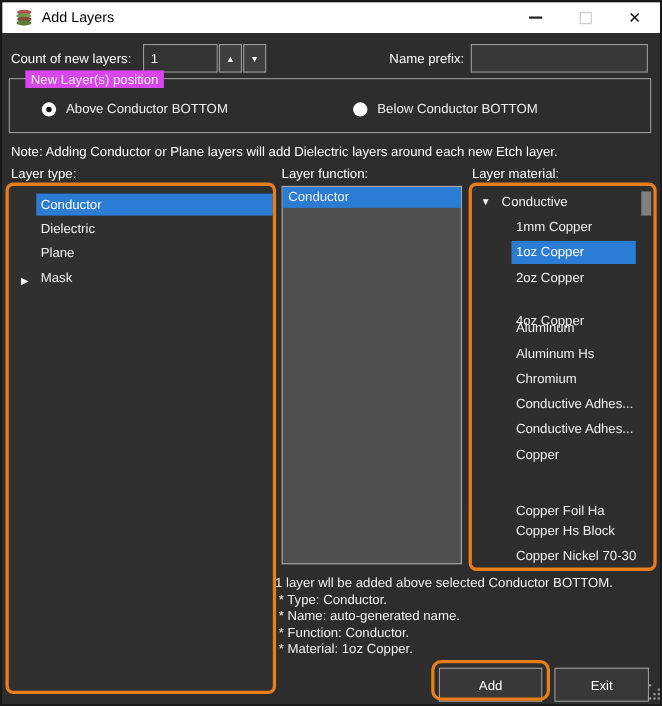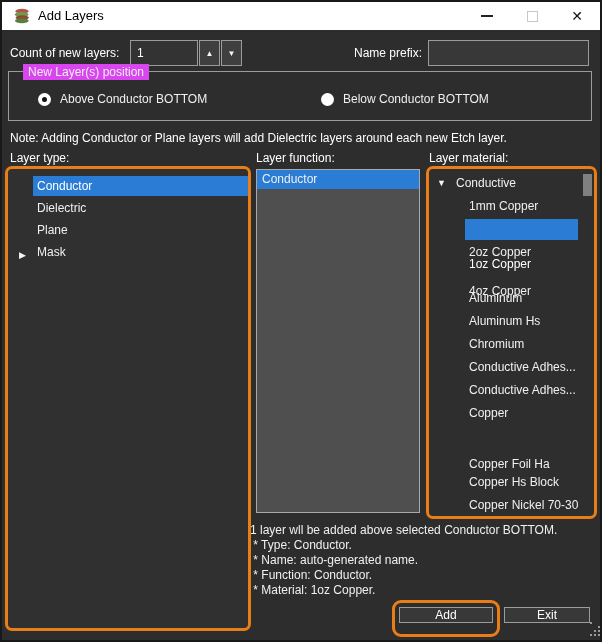--- a/index.html
+++ b/index.html
@@ -63,28 +63,28 @@
   .func-row.selected { background:#2a7cd4; }
   .func-row .txt { padding-left:5px; }
 
   
   .mat-list { position:absolute; left:429px; top:169px; width:165px; height:347px; background:#2e2e2e; }
   .mat-row { position:absolute; left:0; width:100%; height:21px; line-height:21px; }
   .mat-row .txt { position:absolute; left:40px; white-space:nowrap; }
   .mat-row.root .txt { left:27px; }
   .mat-row.root .tree-arrow { position:absolute; left:8px; top:0; font-size:9px; color:#f5f5f5; }
   .mat-row.selected .hl { position:absolute; left:36px; top:0; width:113px; height:21px; background:#2a7cd4; }
-  .mat-row.selected .txt { z-index:1; color:#fff;margin-top:35px; }
+  .mat-row.selected .txt { z-index:1; color:#fff; }
   .scroll-thumb { position:absolute; right:2px; top:5px; width:9px; height:22px; background:#808080; }
 
   
   .summary { position:absolute; left:250px; top:523px; line-height:15px; white-space:pre; }
 
   
-  .dlg-btn { position:absolute; height:16px; background:#383838; border:1px solid #9b9b9b; color:#fff;
+  .dlg-btn { position:absolute; height:31px; background:#383838; border:1px solid #9b9b9b; color:#fff;
              font-family:"Liberation Sans",sans-serif; font-size:12px; display:flex; align-items:center; justify-content:center; }
   .btn-add { left:399px; top:607px; width:94px; }
   .btn-exit { left:504px; top:607px; width:86px; }
 
   
   .resize-grip { position:absolute; left:590px; top:622px; width:2px; height:2px; background:#9a9a9a;
      box-shadow: 8px 12px 0 #9a9a9a, 4px 12px 0 #9a9a9a, 0 12px 0 #9a9a9a,
                  8px 8px 0 #9a9a9a, 4px 8px 0 #9a9a9a, 8px 4px 0 #9a9a9a; }
 </style>
 </head>

